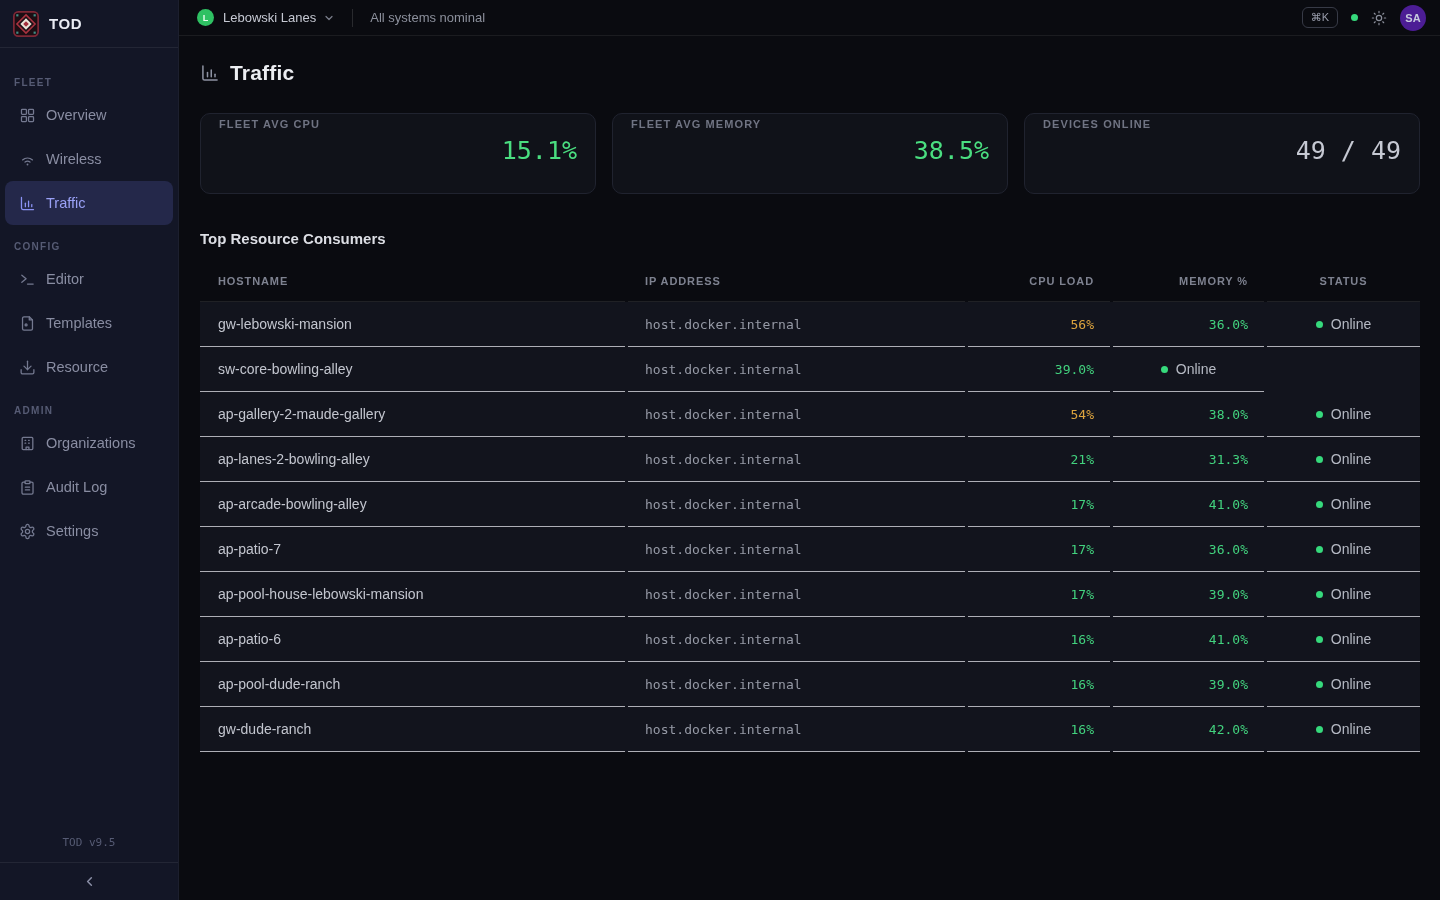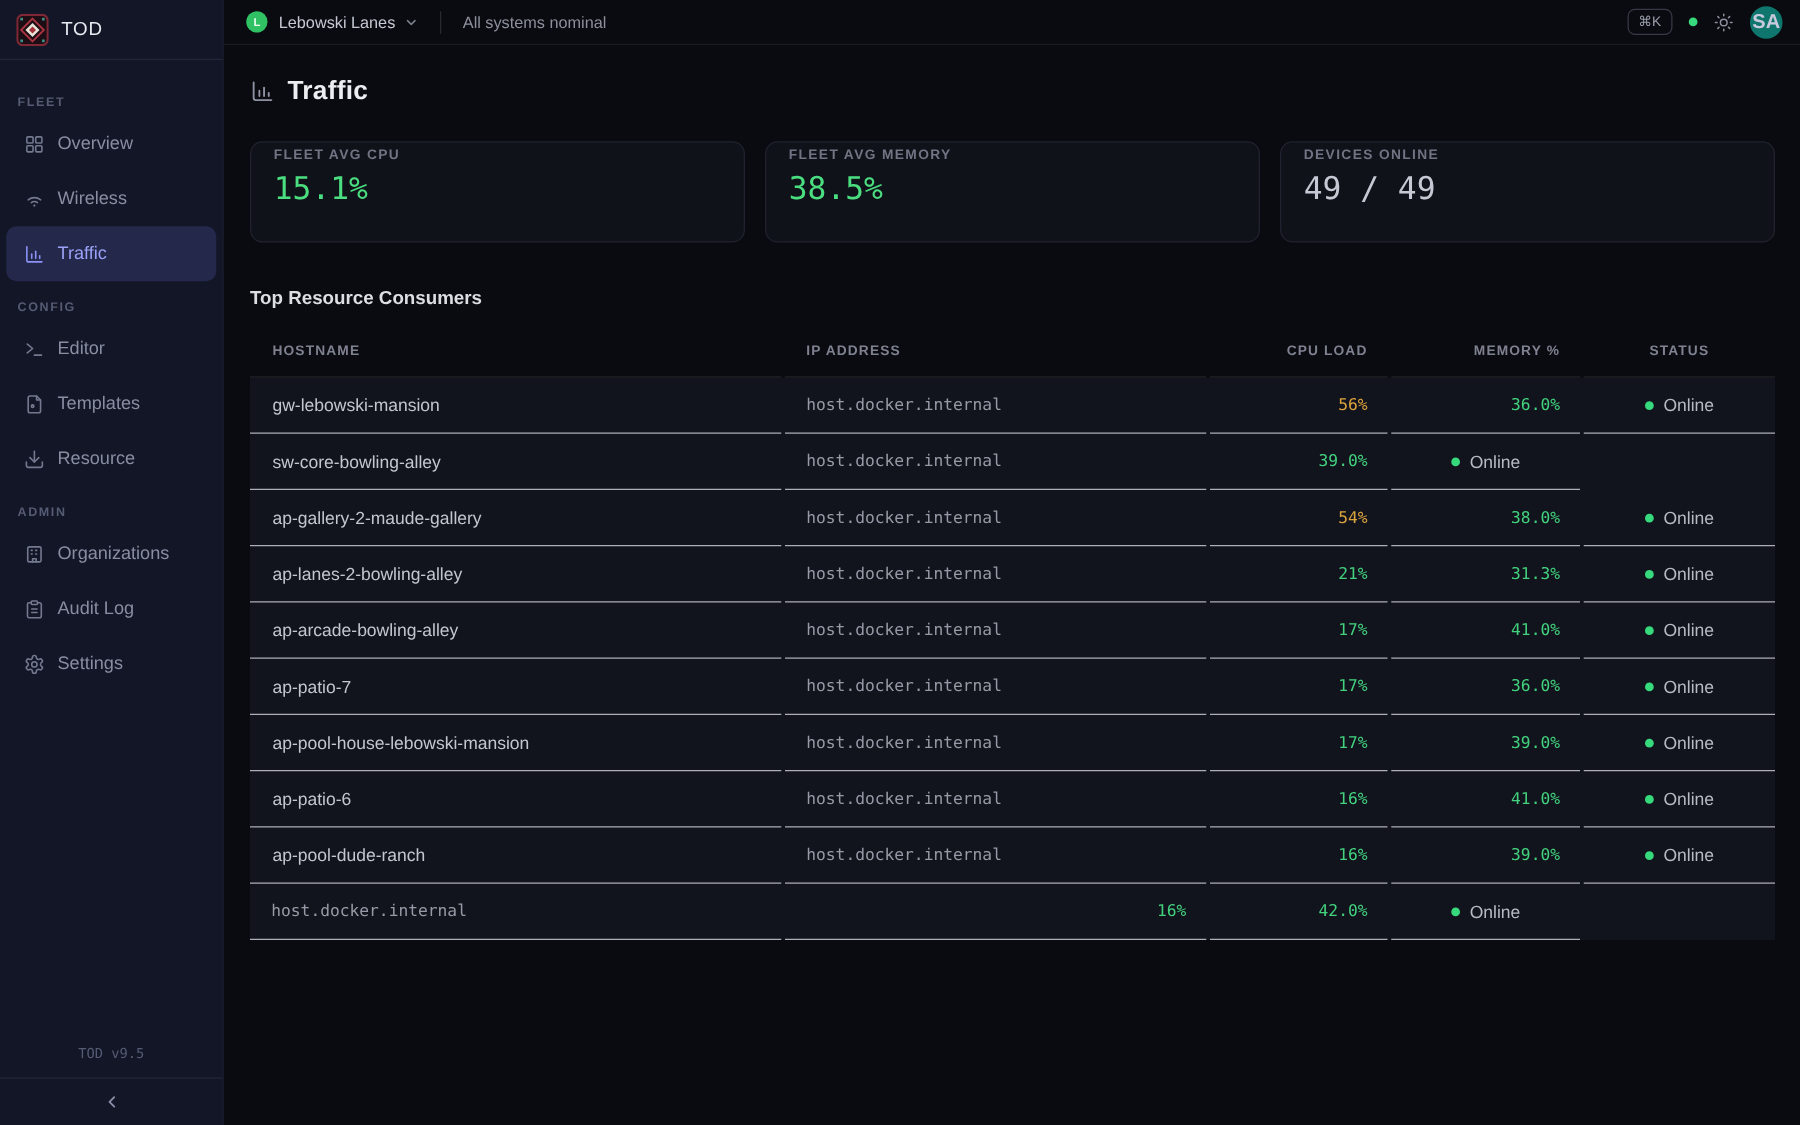--- a/index.html
+++ b/index.html
@@ -16,21 +16,21 @@
     width: 179px; flex-shrink: 0; height: 900px;
     background: #131626;
     border-right: 1px solid rgba(255,255,255,0.04);
     display: flex; flex-direction: column;
   }
   .logo-row {
     height: 48px; display: flex; align-items: center; gap: 10px;
     padding: 0 13px; border-bottom: 1px solid rgba(255,255,255,0.07);
   }
   .logo-mark { width: 26px; height: 26px; display: block; }
-  .brand-name { font-size: 15px; font-weight: 400; color: #e9ebf3; letter-spacing: 0.6px; }
+  .brand-name { font-size: 15px; font-weight: 700; color: #e9ebf3; letter-spacing: 0.6px; }
 
   .nav { padding-top: 13px; }
   .section-label {
     font-size: 10px; font-weight: 700; letter-spacing: 1.3px;
     color: #565b74; text-transform: uppercase;
     padding: 0 14px; margin: 16px 0 5px 0;
   }
   .nav .section-label:first-child { margin-top: 16px; }
   .nav-item {
     height: 44px; margin: 0 5px; padding: 0 14px;
@@ -76,40 +76,40 @@
   .kbd-pill {
     border: 1px solid #373a46; border-radius: 6px;
     padding: 3px 8px; font-size: 11px; color: #989caa;
     background: transparent; cursor: pointer;
     font-family: "Liberation Sans", sans-serif;
   }
   .health-dot { width: 7px; height: 7px; border-radius: 50%; background: #36d97c; }
   .sun-btn { width: 16px; height: 16px; color: #8b8f9b; cursor: pointer; }
   .user-avatar {
     width: 26px; height: 26px; border-radius: 50%;
-    background: #0f766e; color: #c7cadd;
+    background: #4c1d95; color: #c7cadd;
     display: flex; align-items: center; justify-content: center;
-    font-size: 16px; font-weight: 700; cursor: pointer;
+    font-size: 11px; font-weight: 700; cursor: pointer;
   }
 
   .content { padding: 25px 20px 0 21px; }
   .page-head { display: flex; align-items: center; gap: 10px; }
   .page-head svg { width: 20px; height: 20px; color: #8e93a3; }
   .page-title { font-size: 21px; font-weight: 700; color: #eceef2; letter-spacing: 0.2px; }
 
   .cards { display: grid; grid-template-columns: repeat(3, 1fr); gap: 16px; margin-top: 28px; }
   .card {
     background: #101219; border: 1px solid #20232f; border-radius: 10px;
     height: 81px; padding: 4px 18px;
   }
   .stat-label {
     font-size: 11px; font-weight: 600; letter-spacing: 1.1px;
     color: #707483; text-transform: uppercase;
   }
-  .stat-value { margin-top: 6px; font-family: "DejaVu Sans Mono", monospace; font-size: 25px; }
+  .stat-value { margin-top: 6px; font-family: "DejaVu Sans Mono", monospace; font-size: 25px; text-align: right; }
 
   .section-title { margin-top: 36px; font-size: 15px; font-weight: 700; color: #dcdee4; }
 
   
   .table { margin-top: 13px; }
   .thead, .trow {
     display: grid;
     grid-template-columns: 425px 337px 142px 151px auto;
     column-gap: 3px;
   }
@@ -390,20 +390,21 @@
     <div class="td td-host pad-l1">ap-pool-dude-ranch</div>
     <div class="td td-ip pad-l2">host.docker.internal</div>
     <div class="td td-num" style="color: rgb(66, 210, 126);">16%</div>
     <div class="td td-num" style="color: rgb(66, 210, 126);">39.0%</div>
     <div class="td td-status">
       <span class="status-dot" style="background: rgb(54, 217, 124);"></span>
       <span>Online</span>
     </div>
   </div>
           <div class="trow">
+    <div class="td td-host pad-l1">gw-dude-ranch</div>
     <div class="td td-ip pad-l2">host.docker.internal</div>
     <div class="td td-num" style="color: rgb(66, 210, 126);">16%</div>
     <div class="td td-num" style="color: rgb(66, 210, 126);">42.0%</div>
     <div class="td td-status">
       <span class="status-dot" style="background: rgb(54, 217, 124);"></span>
       <span>Online</span>
     </div>
   </div>
         </div>
     </div>

